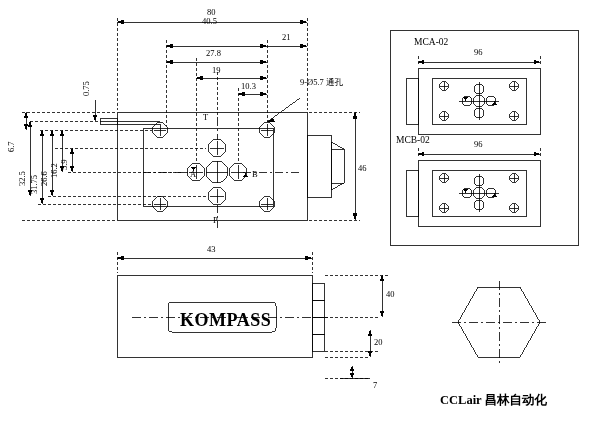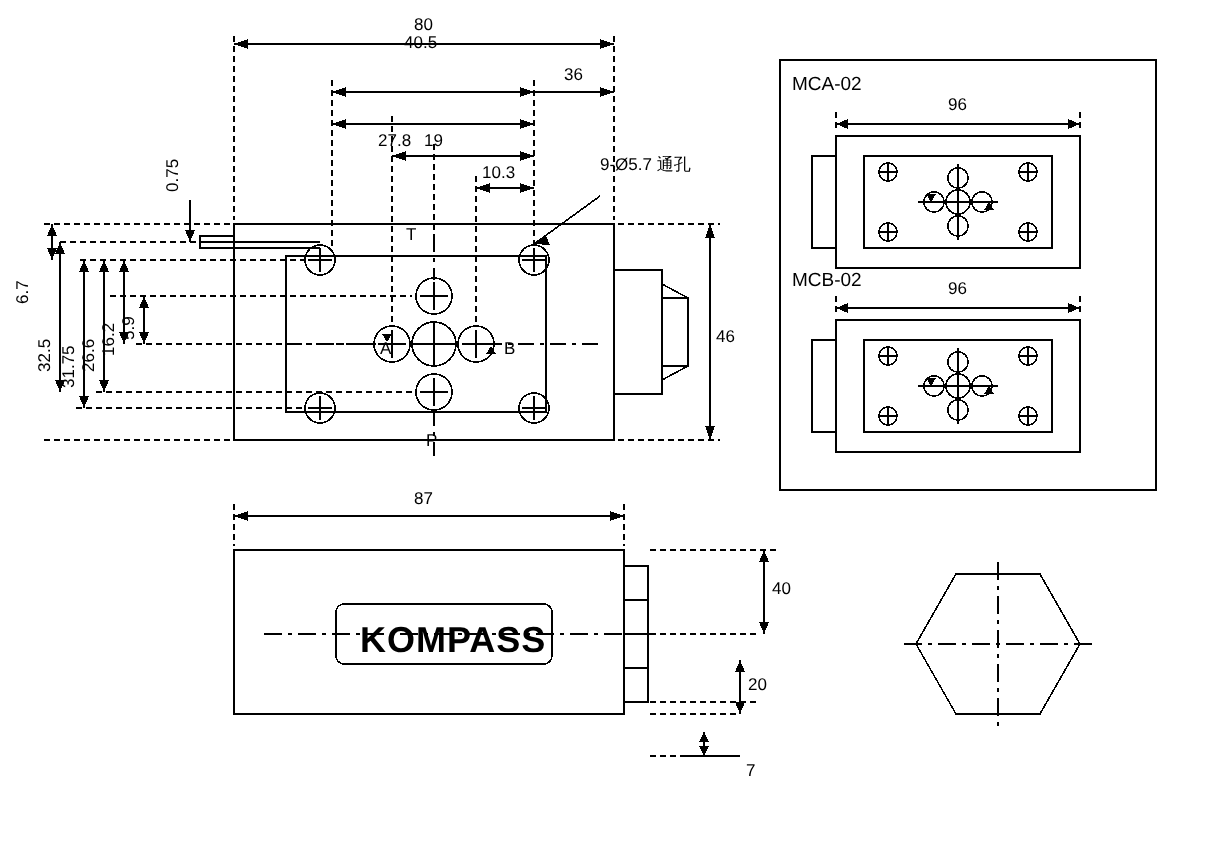--- a/index.html
+++ b/index.html
@@ -1,18 +1,18 @@
 <!DOCTYPE html>
 <html><head>
 <meta charset="utf-8">
 <style>
   html,body{margin:0;padding:0;background:#ffffff;}
   body{width:608px;height:422px;position:relative;overflow:hidden;
        font-family:"Liberation Sans", sans-serif;color:#000;}
-  #stage{position:absolute;left:0;top:0;width:608px;height:422px;}
+  #stage{position:absolute;left:0;top:0;width:608px;height:422px;font-family:Liberation Serif, serif;}
   svg{position:absolute;left:0;top:0;}
   .lbl{position:absolute;font-size:8.5px;line-height:9px;white-space:nowrap;color:#000;}
   .lbl.v{transform-origin:0 0;}
   .brand{position:absolute;font-size:18px;font-weight:bold;letter-spacing:.5px;text-align:center;}
   .watermark{position:absolute;font-size:12.5px;font-weight:bold;}
 </style>
 </head>
 <body>
 
 <div id="stage">
@@ -251,45 +251,46 @@
     <line x1="418" y1="148" x2="418" y2="158" stroke-dasharray="3,2"></line>
     <line x1="540" y1="148" x2="540" y2="158" stroke-dasharray="3,2"></line>
     <line x1="418" y1="154" x2="540" y2="154"></line>
     <path d="M418 154 l6 -2.5 l0 5 z" fill="#000" stroke="none"></path>
     <path d="M540 154 l-6 -2.5 l0 5 z" fill="#000" stroke="none"></path>
   </g>
 </svg>
 
 <div class="lbl" style="left:207px;top:8px;">80</div>
 <div class="lbl" style="left:202px;top:17px;">40.5</div>
-<div class="lbl" style="left:282px;top:33px;">36</div>
-<div class="lbl" style="left:189px;top:49px;margin-top:17px;">27.8</div>
+<div class="lbl" style="left:282px;top:33px;">21</div>
+<div class="lbl" style="left:206px;top:49px;">27.8</div>
 <div class="lbl" style="left:212px;top:66px;">19</div>
 <div class="lbl" style="left:241px;top:82px;">10.3</div>
 <div class="lbl" style="left:300px;top:78px;">9-Ø5.7 通孔</div>
 <div class="lbl" style="left:358px;top:164px;">46</div>
 
 <div class="lbl v" style="left:18px;top:112px;transform:rotate(-90deg) translate(-40px,-11px);">6.7</div>
 <div class="lbl v" style="left:92px;top:96px;transform:rotate(-90deg) translate(0px,-10px);">0.75</div>
 <div class="lbl v" style="left:70px;top:146px;transform:rotate(-90deg) translate(-24px,-10px);">5.9</div>
 <div class="lbl v" style="left:60px;top:146px;transform:rotate(-90deg) translate(-32px,-10px);">16.2</div>
 <div class="lbl v" style="left:50px;top:152px;transform:rotate(-90deg) translate(-34px,-10px);">26.6</div>
 <div class="lbl v" style="left:40px;top:156px;transform:rotate(-90deg) translate(-38px,-10px);">31.75</div>
 <div class="lbl v" style="left:28px;top:152px;transform:rotate(-90deg) translate(-34px,-10px);">32.5</div>
 
 <div class="lbl" style="left:203px;top:113px;">T</div>
 <div class="lbl" style="left:213px;top:216px;">P</div>
 <div class="lbl" style="left:190px;top:170px;">A</div>
 <div class="lbl" style="left:252px;top:170px;">B</div>
 
-<div class="lbl" style="left:207px;top:245px;">87</div>
+<div class="lbl" style="left:207px;top:245px;">43</div>
 <div class="lbl" style="left:386px;top:290px;">40</div>
 <div class="lbl" style="left:374px;top:338px;">20</div>
 <div class="lbl" style="left:373px;top:381px;">7</div>
 
-<div class="lbl" style="left:396px;top:38px;font-size:9.5px;">MCA-02</div>
+<div class="lbl" style="left:414px;top:38px;font-size:9.5px;">MCA-02</div>
 <div class="lbl" style="left:396px;top:136px;font-size:9.5px;">MCB-02</div>
 <div class="lbl" style="left:474px;top:48px;">96</div>
 <div class="lbl" style="left:474px;top:140px;">96</div>
 
 <div class="brand" style="left:180px;top:310px;">KOMPASS</div>
+<div class="watermark" style="left:440px;top:392px;">CCLair 昌林自动化</div>
 
 </div>
 
 </body></html>

